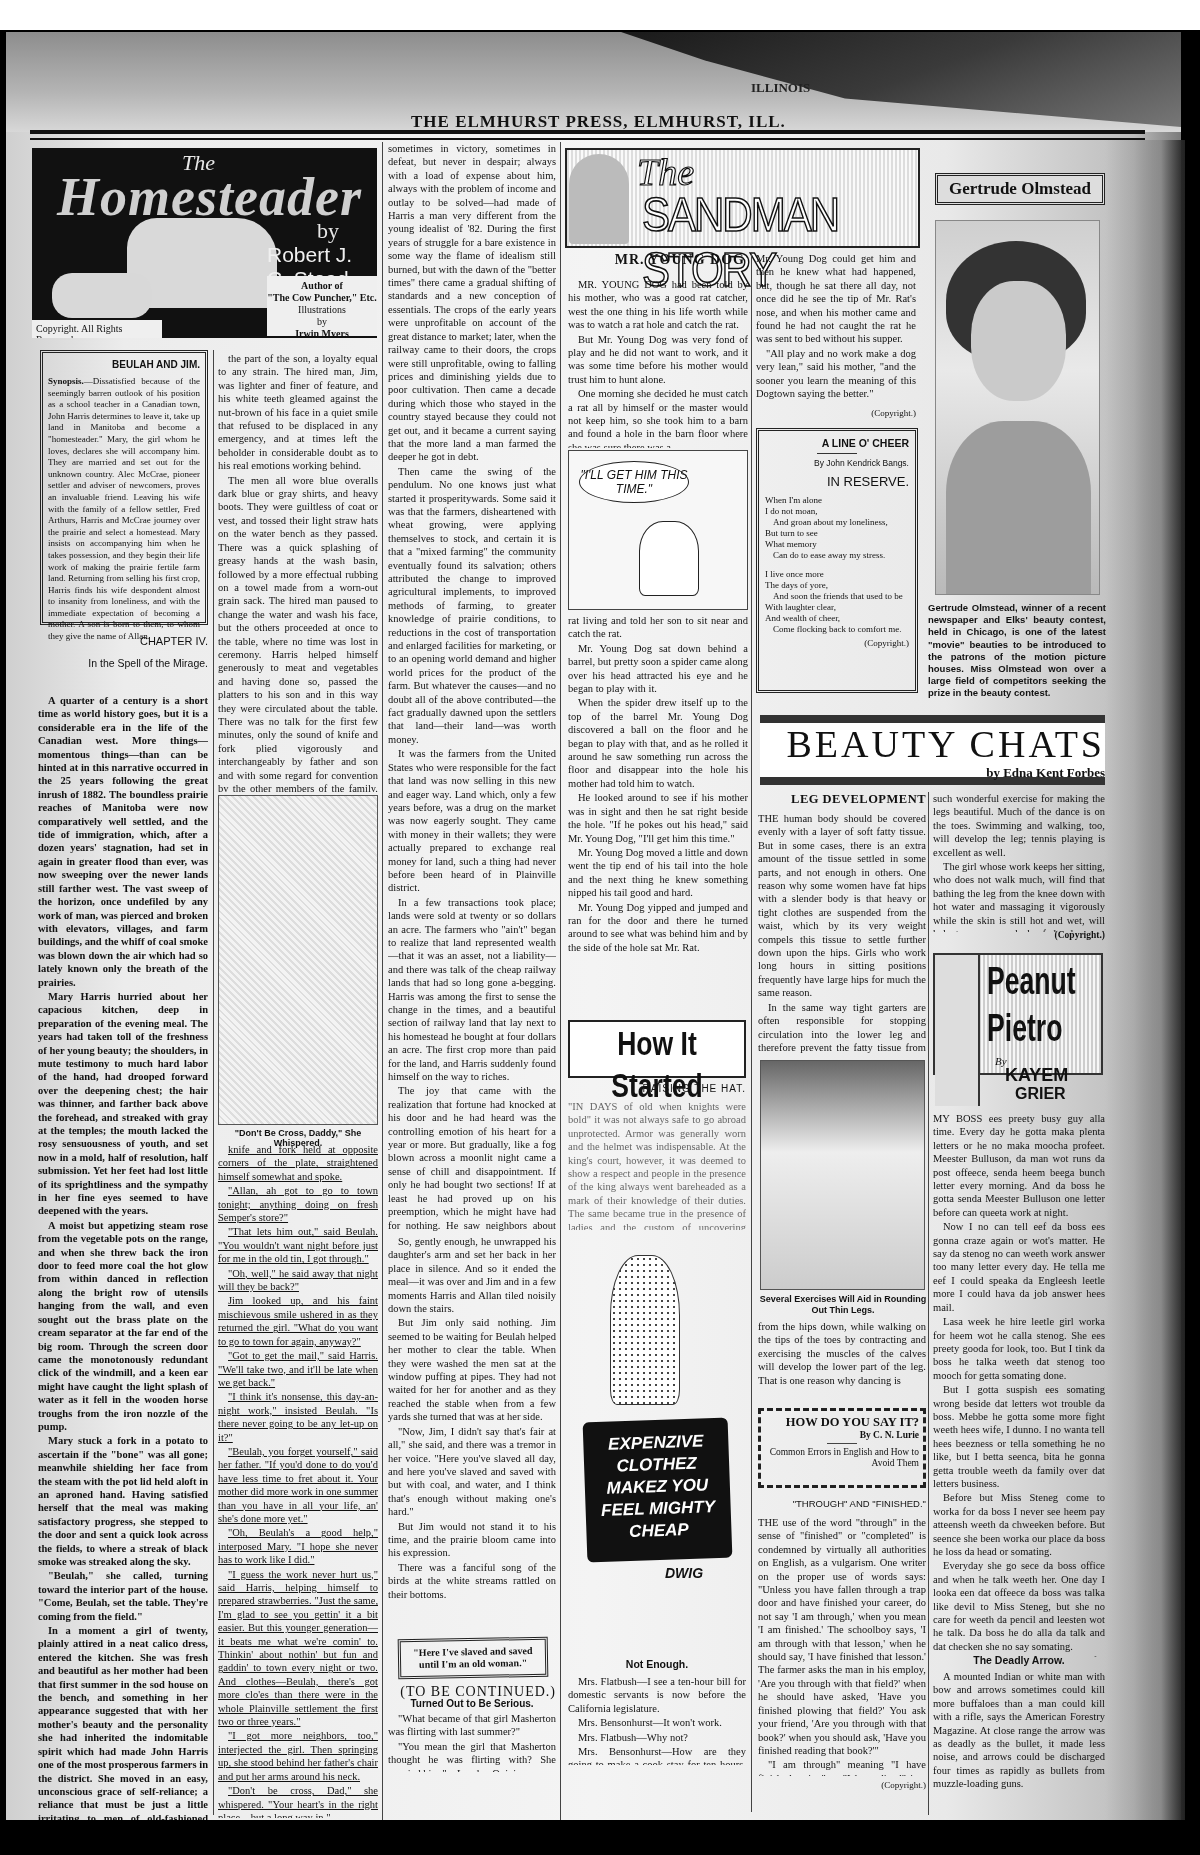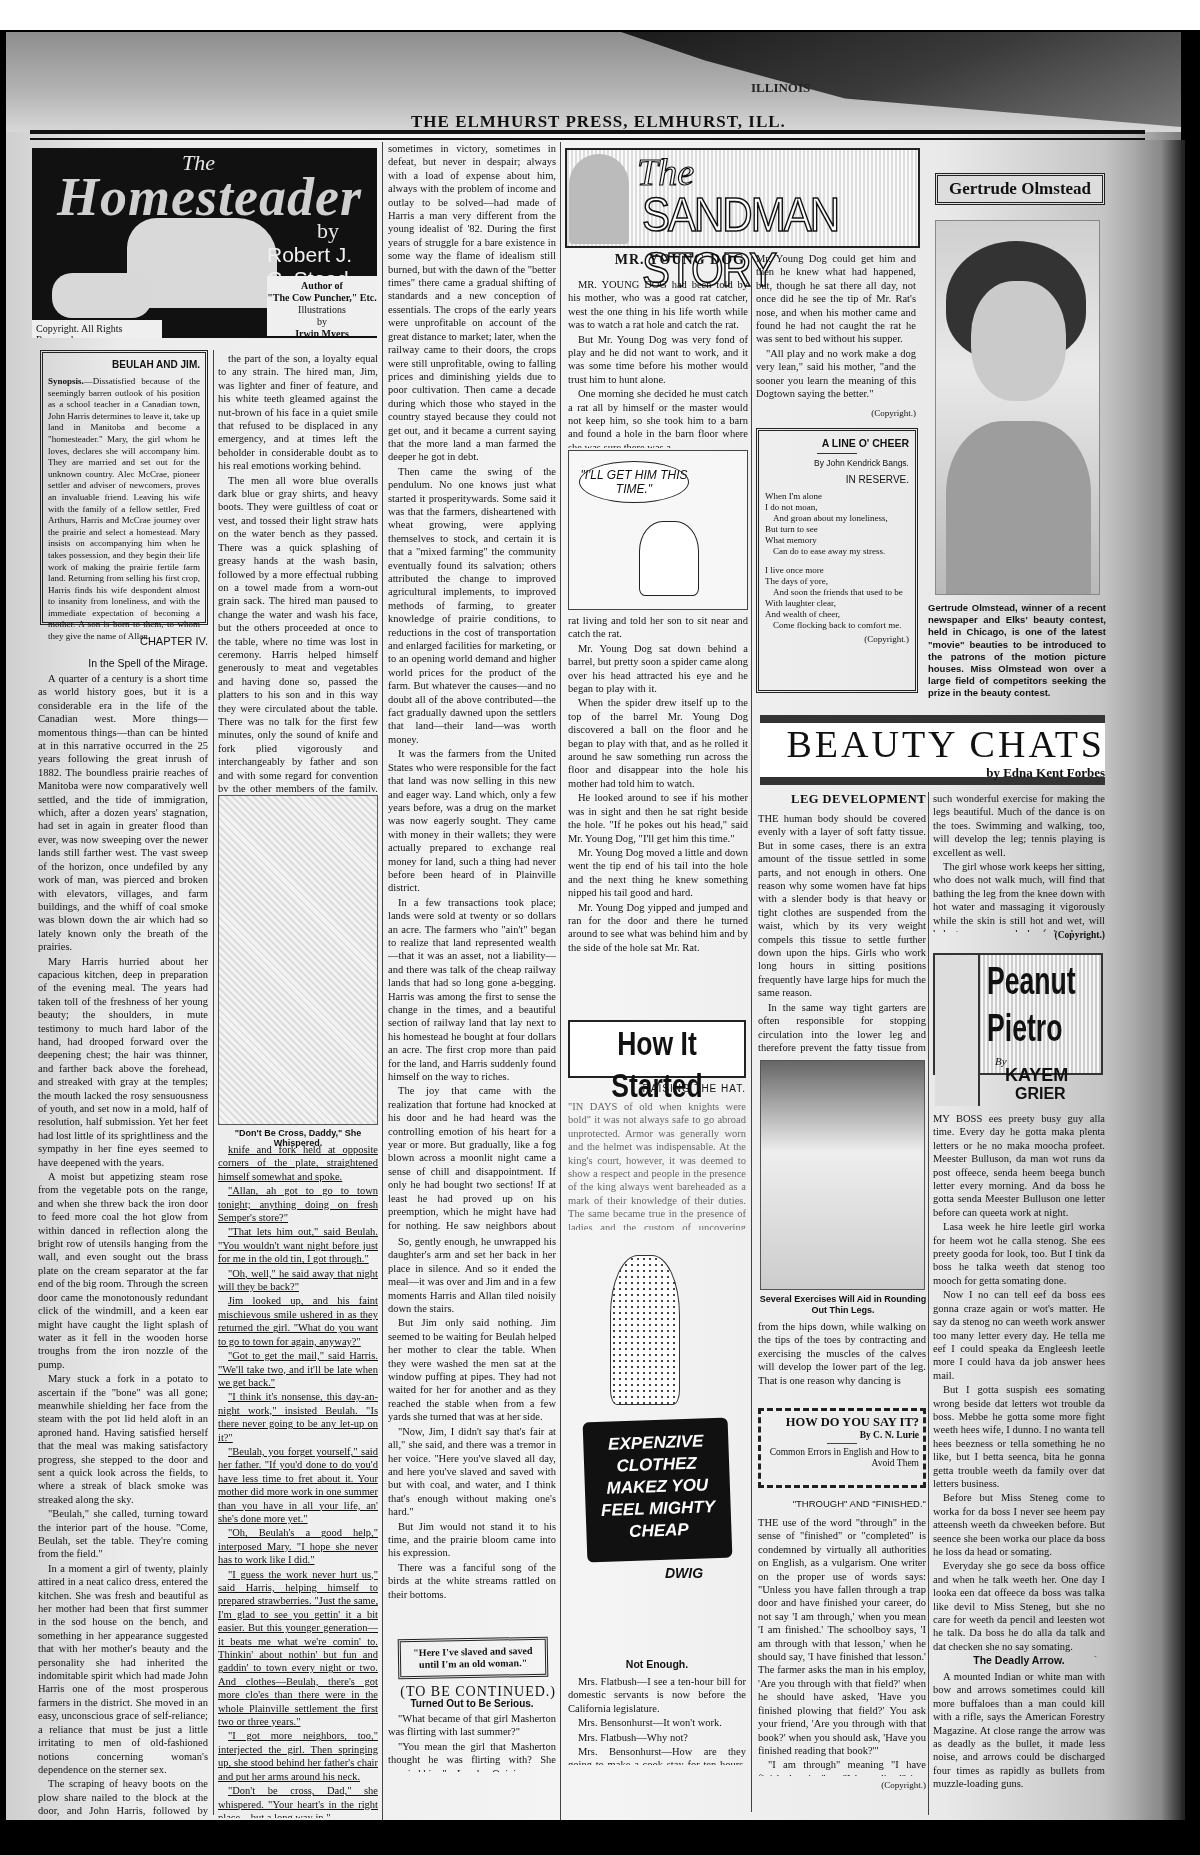--- a/index.html
+++ b/index.html
@@ -63,21 +63,21 @@
   <div class="boxed" style="position:absolute; left:40px; top:320px; width:168px; height:275px; padding:6px 5px;">
     <div class="sans bold h-center" style="font-size:10px; margin-bottom:6px;">BEULAH AND JIM.</div>
     <div class="small" style="text-align:justify; font-size:9px; line-height:11.6px;">
       <span class="bold">Synopsis.</span><span>—Dissatisfied because of the seemingly barren outlook of his position as a school teacher in a Canadian town, John Harris determines to leave it, take up land in Manitoba and become a "homesteader." Mary, the girl whom he loves, declares she will accompany him. They are married and set out for the unknown country. Alec McCrae, pioneer settler and adviser of newcomers, proves an invaluable friend. Leaving his wife with the family of a fellow settler, Fred Arthurs, Harris and McCrae journey over the prairie and select a homestead. Mary insists on accompanying him when he takes possession, and they begin their life work of making the prairie fertile farm land. Returning from selling his first crop, Harris finds his wife despondent almost to insanity from loneliness, and with the immediate expectation of becoming a mother. A son is born to them, to whom they give the name of Allan.</span>
     </div>
   </div>
 
   <div class="h-center sans" style="position:absolute; left:40px; top:605px; width:168px; font-size:11px;">CHAPTER IV.</div>
   <div class="h-center sans" style="position:absolute; left:40px; top:627px; width:168px; font-size:10.5px;">In the Spell of the Mirage.</div>
 
-  <div class="col" style="left:38px; top:642px; width:170px; height:1145px;">
+  <div class="col" style="left:38px; top:664px; width:170px; height:1145px;font-weight:bold;">
     <p>A quarter of a century is a short time as world history goes, but it is a considerable era in the life of the Canadian west. More things—momentous things—than can be hinted at in this narrative occurred in the 25 years following the great inrush of 1882. The boundless prairie reaches of Manitoba were now comparatively well settled, and the tide of immigration, which, after a dozen years' stagnation, had set in again in greater flood than ever, was now sweeping over the newer lands still farther west. The vast sweep of the horizon, once undefiled by any work of man, was pierced and broken with elevators, villages, and farm buildings, and the whiff of coal smoke was blown down the air which had so lately known only the breath of the prairies.</p>
     <p>Mary Harris hurried about her capacious kitchen, deep in preparation of the evening meal. The years had taken toll of the freshness of her young beauty; the shoulders, in mute testimony to much hard labor of the hand, had drooped forward over the deepening chest; the hair was thinner, and farther back above the forehead, and streaked with gray at the temples; the mouth lacked the rosy sensuousness of youth, and set now in a mold, half of resolution, half submission. Yet her feet had lost little of its sprightliness and the sympathy in her fine eyes seemed to have deepened with the years.</p>
     <p>A moist but appetizing steam rose from the vegetable pots on the range, and when she threw back the iron door to feed more coal the hot glow from within danced in reflection along the bright row of utensils hanging from the wall, and even sought out the brass plate on the cream separator at the far end of the big room. Through the screen door came the monotonously redundant click of the windmill, and a keen ear might have caught the light splash of water as it fell in the wooden horse troughs from the iron nozzle of the pump.</p>
     <p>Mary stuck a fork in a potato to ascertain if the "bone" was all gone; meanwhile shielding her face from the steam with the pot lid held aloft in an aproned hand. Having satisfied herself that the meal was making satisfactory progress, she stepped to the door and sent a quick look across the fields, to where a streak of black smoke was streaked along the sky.</p>
     <p>"Beulah," she called, turning toward the interior part of the house. "Come, Beulah, set the table. They're coming from the field."</p>
     <p>In a moment a girl of twenty, plainly attired in a neat calico dress, entered the kitchen. She was fresh and beautiful as her mother had been that first summer in the sod house on the bench, and something in her appearance suggested that with her mother's beauty and the personality she had inherited the indomitable spirit which had made John Harris one of the most prosperous farmers in the district. She moved in an easy, unconscious grace of self-reliance; a reliance that must be just a little irritating to men of old-fashioned notions concerning woman's dependence on the sterner sex.</p>
     <p>The scraping of heavy boots on the plow share nailed to the block at the door, and John Harris, followed by Allan and the hired man, Jim, walked into the kitchen. The farmer's frame was heavier than in his younger days, and his hair, too, was streaked with gray, but every muscle in his great body seemed to bulge with strength. His face was brown with the prairie sun and wind of 25 summers, and lines of worry and care had cut their tracings about the mouth and eyes. Beside him stood Allan, his only son, straighter and lither of figure, but almost equally powerful. The younger man was, indeed, a replica of the older, and although they had their disagreements, constant association had developed a fine comradeship, and, on</p>
   </div>
 
   <div class="vline" style="left:213px; top:320px; height:1465px;"></div>
@@ -165,21 +165,21 @@
     <p style="text-indent:0">Mr. Young Dog could get him and then he knew what had happened, but, though he sat there all day, not once did he see the tip of Mr. Rat's nose, and when his mother came and found he had not caught the rat he was sent to bed without his supper.</p>
     <p>"All play and no work make a dog very lean," said his mother, "and the sooner you learn the meaning of this Dogtown saying the better."</p>
     <p>Mr. Young Dog was very sad and hungry, but the next day he showed his mother he understood the lesson, for he began to work and soon the barn was free from rats, and the master called him a good doggie.</p>
   </div>
   <div class="h-center" style="position:absolute; left:756px; top:378px; width:160px; font-size:9px;">(Copyright.)</div>
 
   <div class="boxed" style="position:absolute; left:756px; top:398px; width:162px; height:265px; padding:6px;">
     <div class="sans bold h-center" style="font-size:10.5px;">A LINE O' CHEER</div>
     <div style="border-top:1px solid #333; width:40px; margin:4px auto;"></div>
     <div class="sans h-center" style="font-size:8.5px; margin-bottom:6px;">By John Kendrick Bangs.</div>
-    <div class="sans h-center" style="font-size:10px; margin-bottom:6px;">IN RESERVE.</div>
+    <div class="sans h-center" style="font-size:13px; margin-bottom:6px;">IN RESERVE.</div>
     <div style="font-size:9px; line-height:11px;">
       <div>When I'm alone</div>
       <div>I do not moan,</div>
       <div style="padding-left:8px;">And groan about my loneliness,</div>
       <div>But turn to see</div>
       <div>What memory</div>
       <div style="padding-left:8px;">Can do to ease away my stress.</div>
       <div style="height:8px;"></div>
       <div>I live once more</div>
       <div>The days of yore,</div>
@@ -225,22 +225,22 @@
   <div style="position:absolute; left:933px; top:923px; width:170px; height:122px; border:2px solid #333; background:repeating-linear-gradient(90deg,#ccc 0 2px,#f6f6f6 2px 4px);">
     <div style="position:absolute; left:0; top:0; width:45px; height:151px; background:#ddd; border-right:2px solid #333;"></div>
     <div style="position:absolute; left:52px; top:5px; font-size:38px; font-weight:bold; font-family:'Liberation Sans',sans-serif; transform:scaleX(.7); transform-origin:left;">Peanut</div>
     <div style="position:absolute; left:52px; top:52px; font-size:38px; font-weight:bold; font-family:'Liberation Sans',sans-serif; transform:scaleX(.7); transform-origin:left;">Pietro</div>
     <div style="position:absolute; left:60px; top:100px; font-size:11px; font-style:italic;">By</div>
     <div style="position:absolute; left:70px; top:110px; font-size:18px; font-weight:bold; font-family:'Liberation Sans',sans-serif;">KAYEM</div>
     <div style="position:absolute; left:80px; top:130px; font-size:16px; font-weight:bold; font-family:'Liberation Sans',sans-serif;">GRIER</div>
   </div>
   <div class="col" style="left:933px; top:1082px; width:172px; height:545px;">
     <p style="text-indent:0">MY BOSS ees preety busy guy alla time. Every day he gotta maka plenta letters or he no maka moocha profeet. Meester Bulluson, da man wot runs da post offeece, senda heem beega bunch letter every morning. And da boss he gotta senda Meester Bulluson one letter before can queeta work at night.</p>
+    <p>Now I no can tell eef da boss ees gonna craze again or wot's matter. He say da stenog no can weeth work answer too many letter every day. He tella me eef I could speaka da Engleesh leetle more I could hava da job answer hees mail.</p>
     <p>Lasa week he hire leetle girl worka for heem wot he calla stenog. She ees preety gooda for look, too. But I tink da boss he talka weeth dat stenog too mooch for getta somating done.</p>
-    <p>Now I no can tell eef da boss ees gonna craze again or wot's matter. He say da stenog no can weeth work answer too many letter every day. He tella me eef I could speaka da Engleesh leetle more I could hava da job answer hees mail.</p>
     <p>But I gotta suspish ees somating wrong beside dat letters wot trouble da boss. Mebbe he gotta some more fight weeth hees wife, I dunno. I no wanta tell hees beezness or tella something he no like, but I betta seenca, bita he gonna getta trouble weeth da family over dat letters business.</p>
     <p>Before but Miss Steneg come to worka for da boss I never see heem pay atteensh weeth da chweeken before. But seence she been worka our place da boss he loss da head or somating.</p>
     <p>Everyday she go sece da boss office and when he talk weeth her. One day I looka een dat offeece da boss was talka like devil to Miss Steneg, but she no care for weeth da pencil and leesten wot he talk. Da boss he do alla da talk and dat checken she no say somating.</p>
     <p>Jusa between you and me and no for spreada round, I tink eef da boss fire Miss Stenog or queet talka weeth her so mooch mebbe he getta hees letter wrote, I dunno.</p>
 
   </div>
   <div class="caption" style="position:absolute; left:933px; top:1624px; width:172px; font-size:10.5px;">The Deadly Arrow.</div>
   <div class="col" style="left:933px; top:1640px; width:172px; height:120px; text-indent:10px;">A mounted Indian or white man with bow and arrows sometimes could kill more buffaloes than a man could kill with a rifle, says the American Forestry Magazine. At close range the arrow was as deadly as the bullet, it made less noise, and arrows could be discharged four times as rapidly as bullets from muzzle-loading guns.</div>
 
   <div style="position:absolute; left:568px; top:990px; width:178px; height:58px; border:2px solid #222; background:#fff;">

